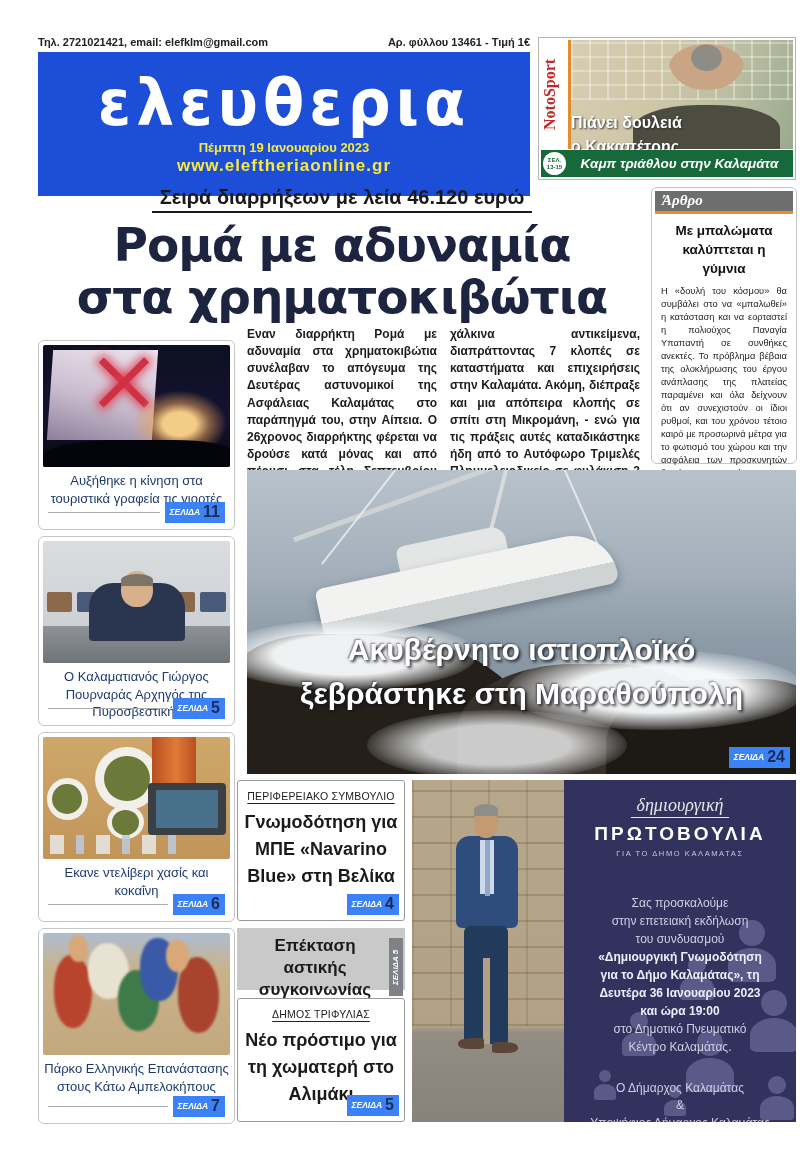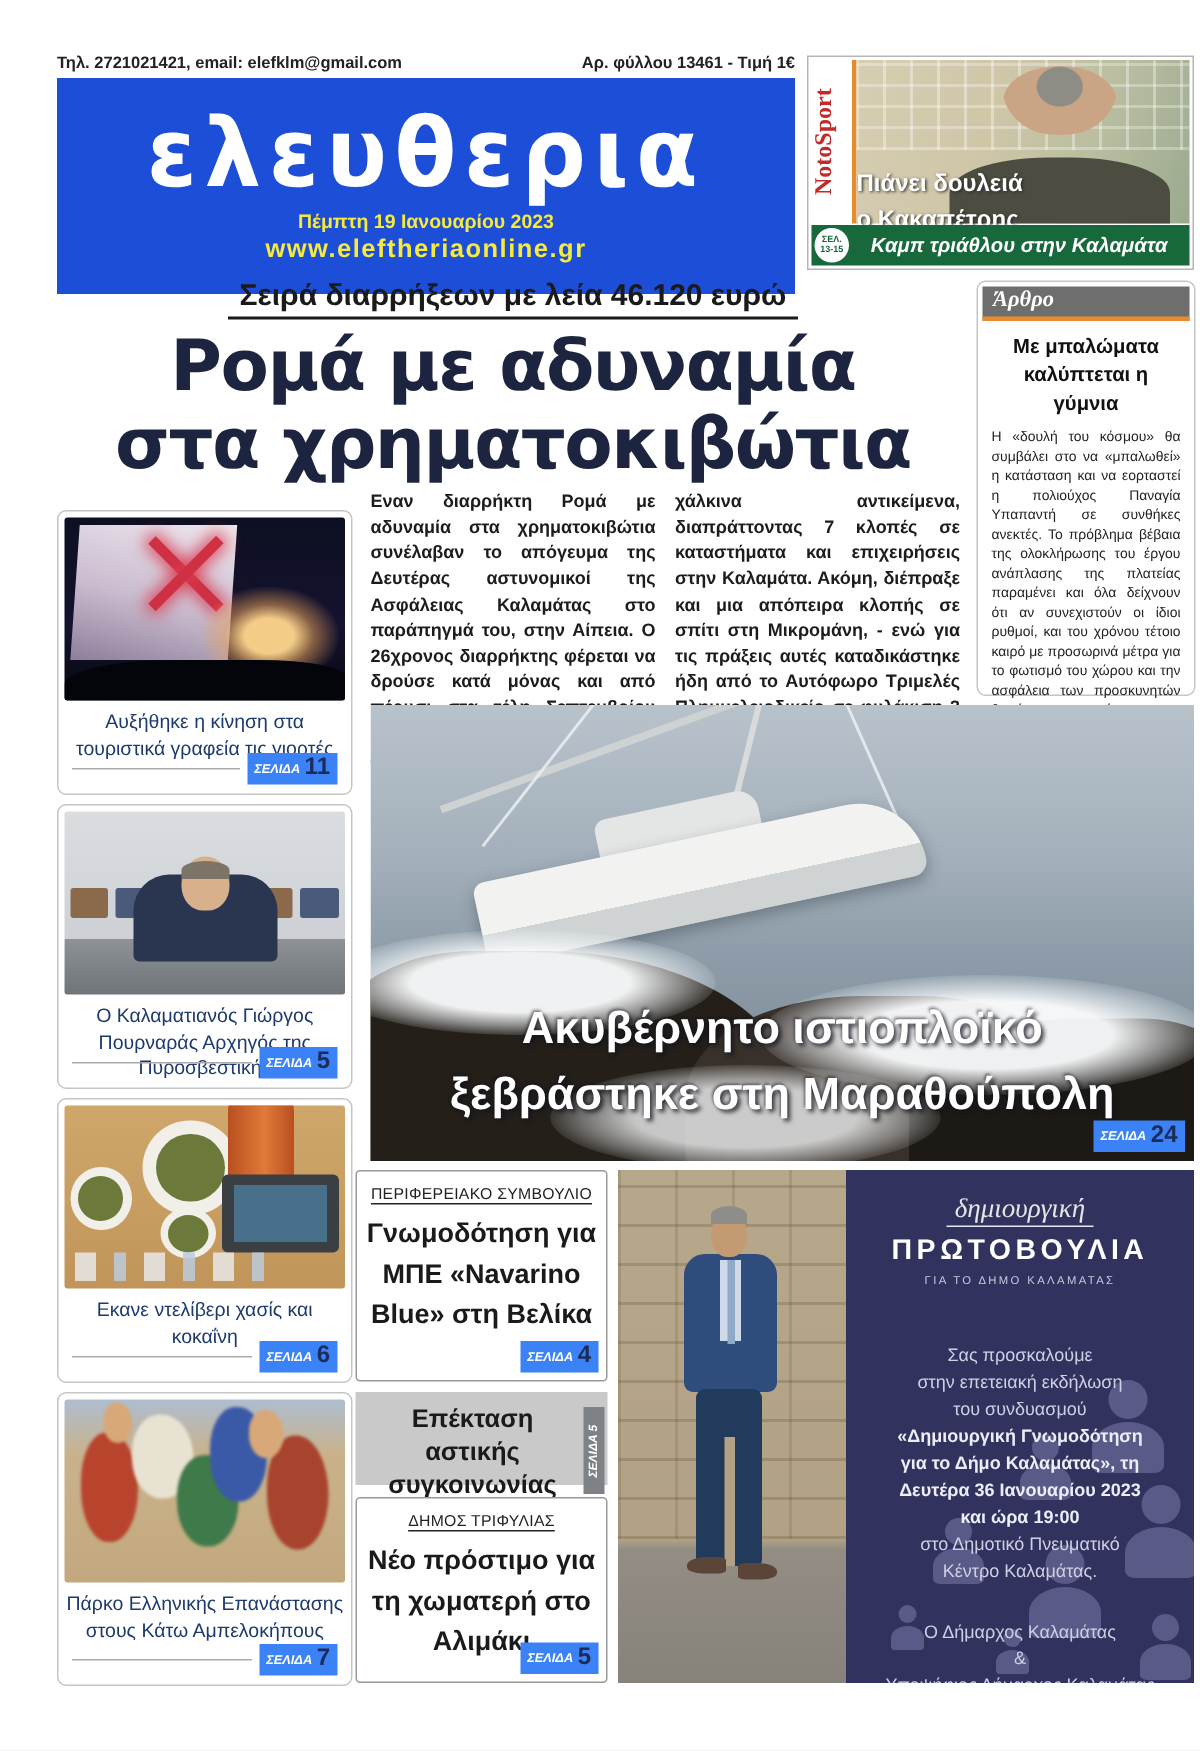--- a/index.html
+++ b/index.html
@@ -79,21 +79,21 @@
   .boat-hull { position:absolute; left:70px; top:88px; width:300px; height:56px; background:linear-gradient(180deg,#f2f2f0 0 62%,#cfd3d4 62% 100%); border-radius:12px 70px 16px 16px; transform:rotate(-12deg); box-shadow:0 4px 10px rgba(30,40,50,.35); }
   .boat-cabin { position:absolute; left:150px; top:66px; width:110px; height:30px; background:#e4e6e6; border-radius:8px 14px 0 0; transform:rotate(-12deg); }
   .boat-mast { position:absolute; left:252px; top:-70px; width:4px; height:180px; background:#d8dadb; transform:rotate(14deg); }
   .boat-boom { position:absolute; left:40px; top:28px; width:230px; height:5px; background:#cfd2d3; transform:rotate(-20deg); }
   .boat-stay { position:absolute; width:1.5px; background:rgba(235,238,240,.85); }
   .rock { position:absolute; background:#2b251e; }
   .r1 { left:-20px; bottom:-30px; width:300px; height:170px; border-radius:30% 55% 10% 0; background:#241f19; }
   .r2 { left:210px; bottom:-40px; width:260px; height:150px; border-radius:45% 40% 0 0; background:#38302a; }
   .r3 { right:-30px; bottom:-35px; width:220px; height:130px; border-radius:50% 30% 0 0; background:#1d1914; }
   .foam { position:absolute; background:radial-gradient(ellipse, rgba(250,252,253,.95) 0 40%, rgba(240,245,248,.45) 60%, transparent 75%); border-radius:50%; }
-  .boat-headline { position:absolute; left:0; right:0; top:158px; text-align:center; font-size:30px; font-weight:bold; color:#fff; line-height:1.45; text-shadow:2px 2px 3px rgba(20,20,30,.8), -1px -1px 2px rgba(20,20,30,.5);margin-top:36px; }
+  .boat-headline { position:absolute; left:0; right:0; top:158px; text-align:center; font-size:30px; font-weight:bold; color:#fff; line-height:1.45; text-shadow:2px 2px 3px rgba(20,20,30,.8), -1px -1px 2px rgba(20,20,30,.5); }
   .boat-badge { position:absolute; right:6px; bottom:6px; }
 
   
   .lead-col { position:absolute; top:326px; width:190px; font-size:12px; font-weight:bold; line-height:1.43; text-align:justify; color:#1c1c1c; }
   .sq { display:inline-block; width:10px; height:10px; background:#cc2127; margin:0 4px 0 8px; vertical-align:-1px; }
   .ref { font-size:13px; font-weight:bold; color:#1c1c1c; }
 
   
   .brief { position:absolute; left:237px; width:168px; background:#fff; border:1.5px solid #999; border-radius:3px; text-align:center; }
   .brief-h { margin-top:9px; font-size:10.5px; font-weight:normal; color:#222; text-decoration:underline; text-underline-offset:3px; letter-spacing:.2px; }

